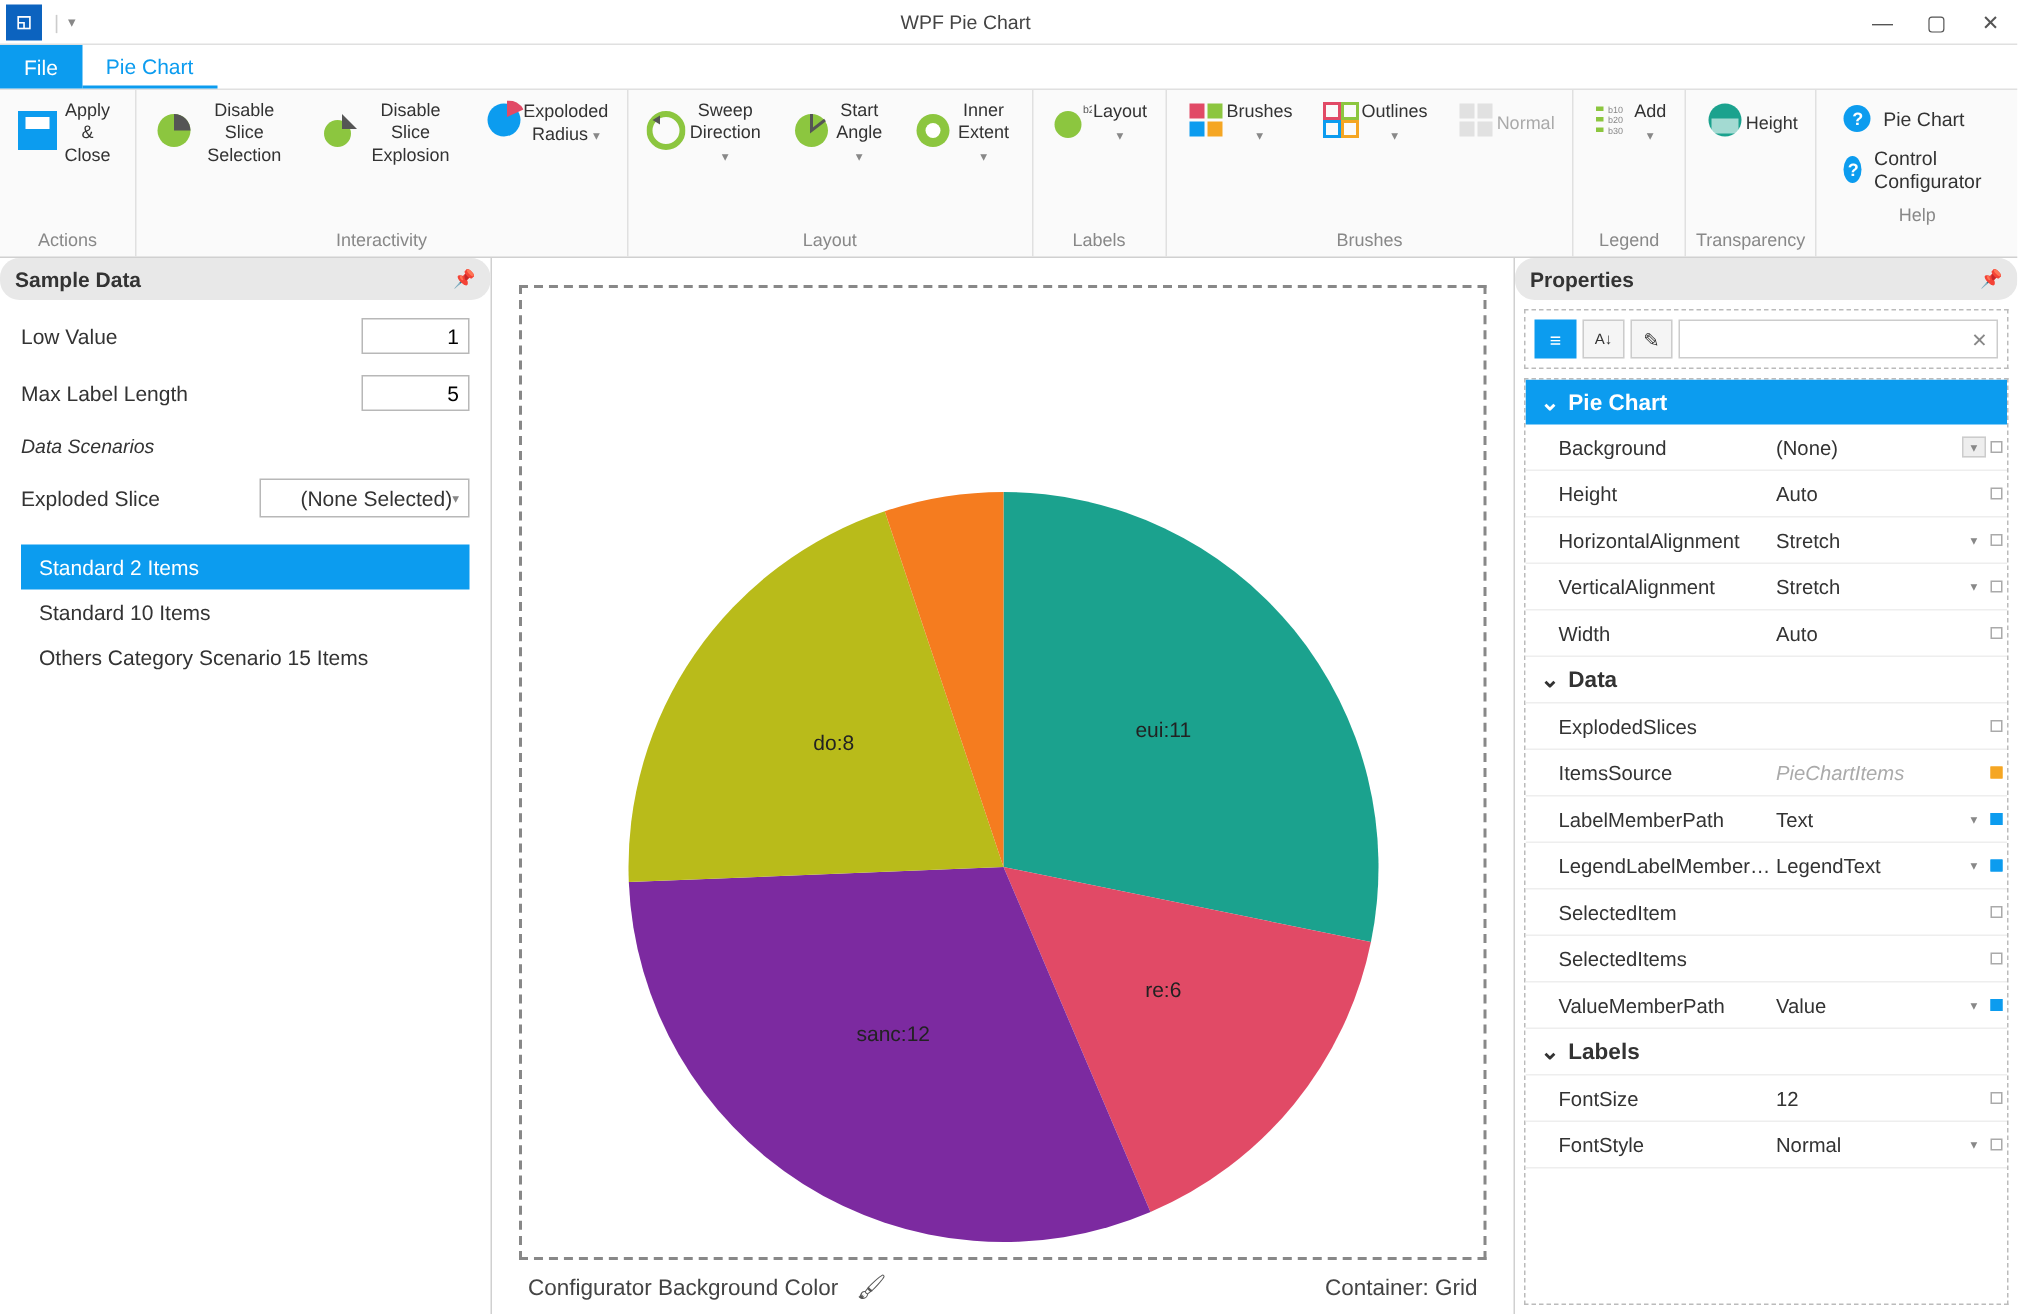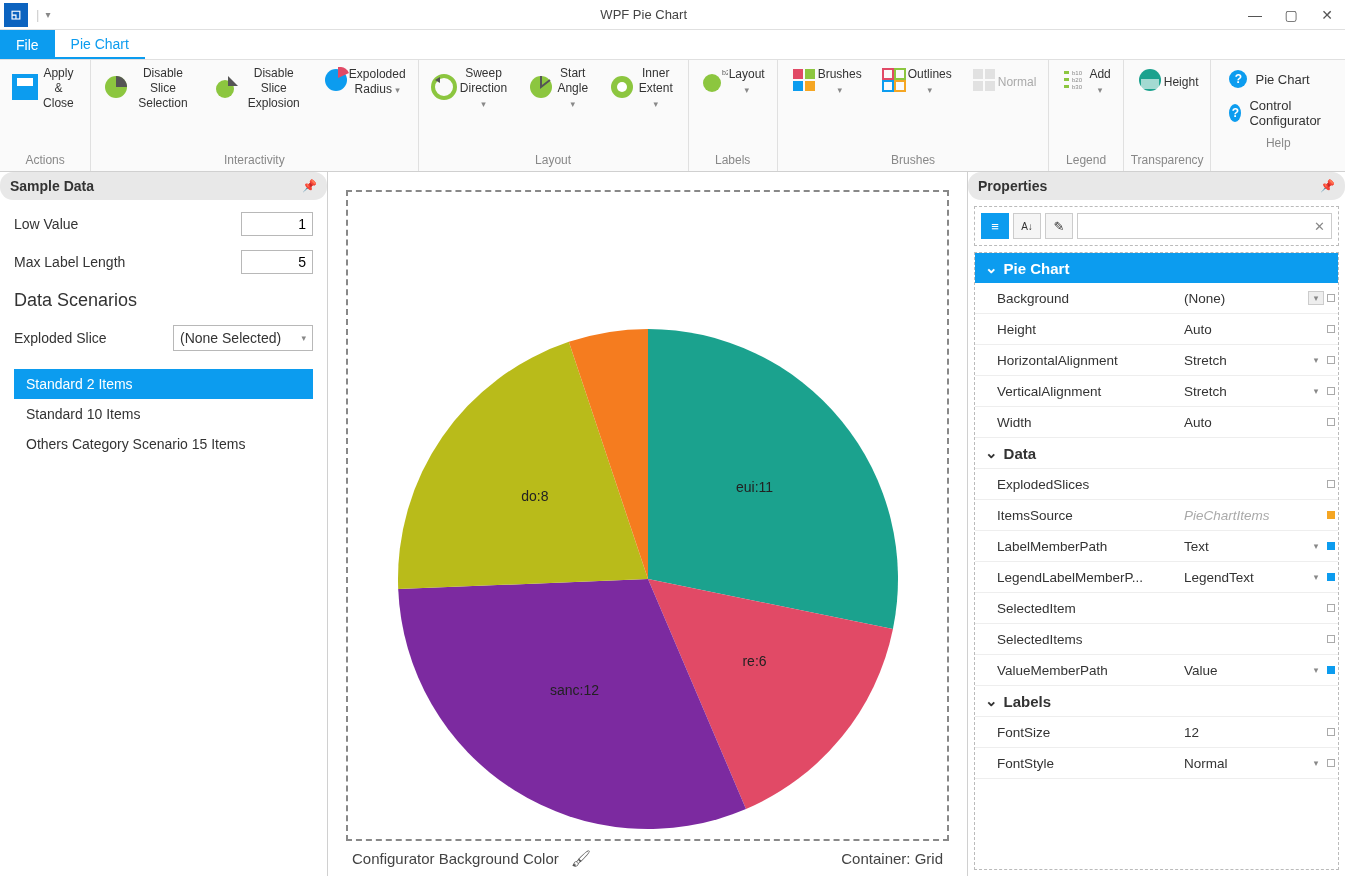--- a/index.html
+++ b/index.html
@@ -26,30 +26,30 @@
 .helprow { display:flex; align-items:center; gap:8px; font-size:13px; }
 .qmark { width:18px; height:18px; border-radius:50%; background:#0c9cef; color:#fff; font-size:12px; display:flex; align-items:center; justify-content:center; font-weight:bold; }
 .content { flex:1; display:flex; overflow:hidden; }
 .panel-left { width: 328px; border-right:1px solid #d0d0d0; display:flex; flex-direction:column; background:#fff; }
 .panel-header { background:#e8e8e8; padding:6px 10px; font-weight:600; display:flex; align-items:center; justify-content:space-between; font-size:14px;border-radius:13px; }
 .pin { color:#888; font-size:12px; }
 .panel-body { padding: 12px 14px; }
 .formrow { display:flex; align-items:center; margin-bottom:14px; }
 .formrow label { flex:1; font-size:14px; }
 .formrow input { width: 72px; text-align:right; padding:3px 6px; border:1px solid #b8b8b8; font-size:14px; }
-.sectionlabel { font-size:18px; margin: 16px 0 14px 0; }
+.sectionlabel { font-size:13px; margin: 16px 0 14px 0; font-style: italic; }
 .formrow select, .combo { border:1px solid #b8b8b8; padding:4px 6px; font-size:14px; background:#fff; }
-.combo { display:flex; align-items:center; justify-content:space-between; min-width:140px; }
+.combo { display:flex; align-items:center; justify-content:flex-end; min-width:140px; }
 .listbox { margin-top:18px; }
 .listitem { padding:7px 12px; font-size:14px; }
 .listitem.selected { background:#0c9cef; color:#fff; }
 .center { flex:1; display:flex; flex-direction:column; padding: 18px 18px 6px 18px; }
 .canvas { flex:1; border:2px dashed #888; display:flex; align-items:flex-end; justify-content:center; position:relative; }
 .statusrow { display:flex; justify-content:space-between; padding: 8px 6px 2px 6px; font-size:15px; color:#444; align-items:center; }
-.panel-right { width: 378px; border-left:1px solid #d0d0d0; display:flex; flex-direction:column; background:#fff; }
+.panel-right { width: 336px; border-left:1px solid #d0d0d0; display:flex; flex-direction:column; background:#fff; }
 .prop-toolbar { display:flex; align-items:center; padding:6px 6px; gap:4px; border:1px dashed #bbb; margin:6px; }
 .tbtn { width:28px; height:26px; display:flex; align-items:center; justify-content:center; border:1px solid transparent; }
 .tbtn.active { background:#0c9cef; color:#fff; }
 .tbtn.plain { border:1px solid #ccc; background:#f5f5f5; }
 .prop-search { flex:1; border:1px solid #ccc; height:26px; display:flex; align-items:center; justify-content:flex-end; padding:0 6px; color:#888; }
 .propscroll { flex:1; overflow:auto; margin:0 6px 6px 6px; border:1px dashed #bbb; position:relative; }
 .propscroll::-webkit-scrollbar { width:14px; }
 .propscroll::-webkit-scrollbar-thumb { background:#c8c8c8; }
 .propcat { background:#0c9cef; color:#fff; font-weight:600; padding:6px 10px; display:flex; align-items:center; gap:6px; font-size:15px; }
 .propcat.sub { background:#fff; color:#333; border-bottom:1px solid #eee; font-weight:bold; }

